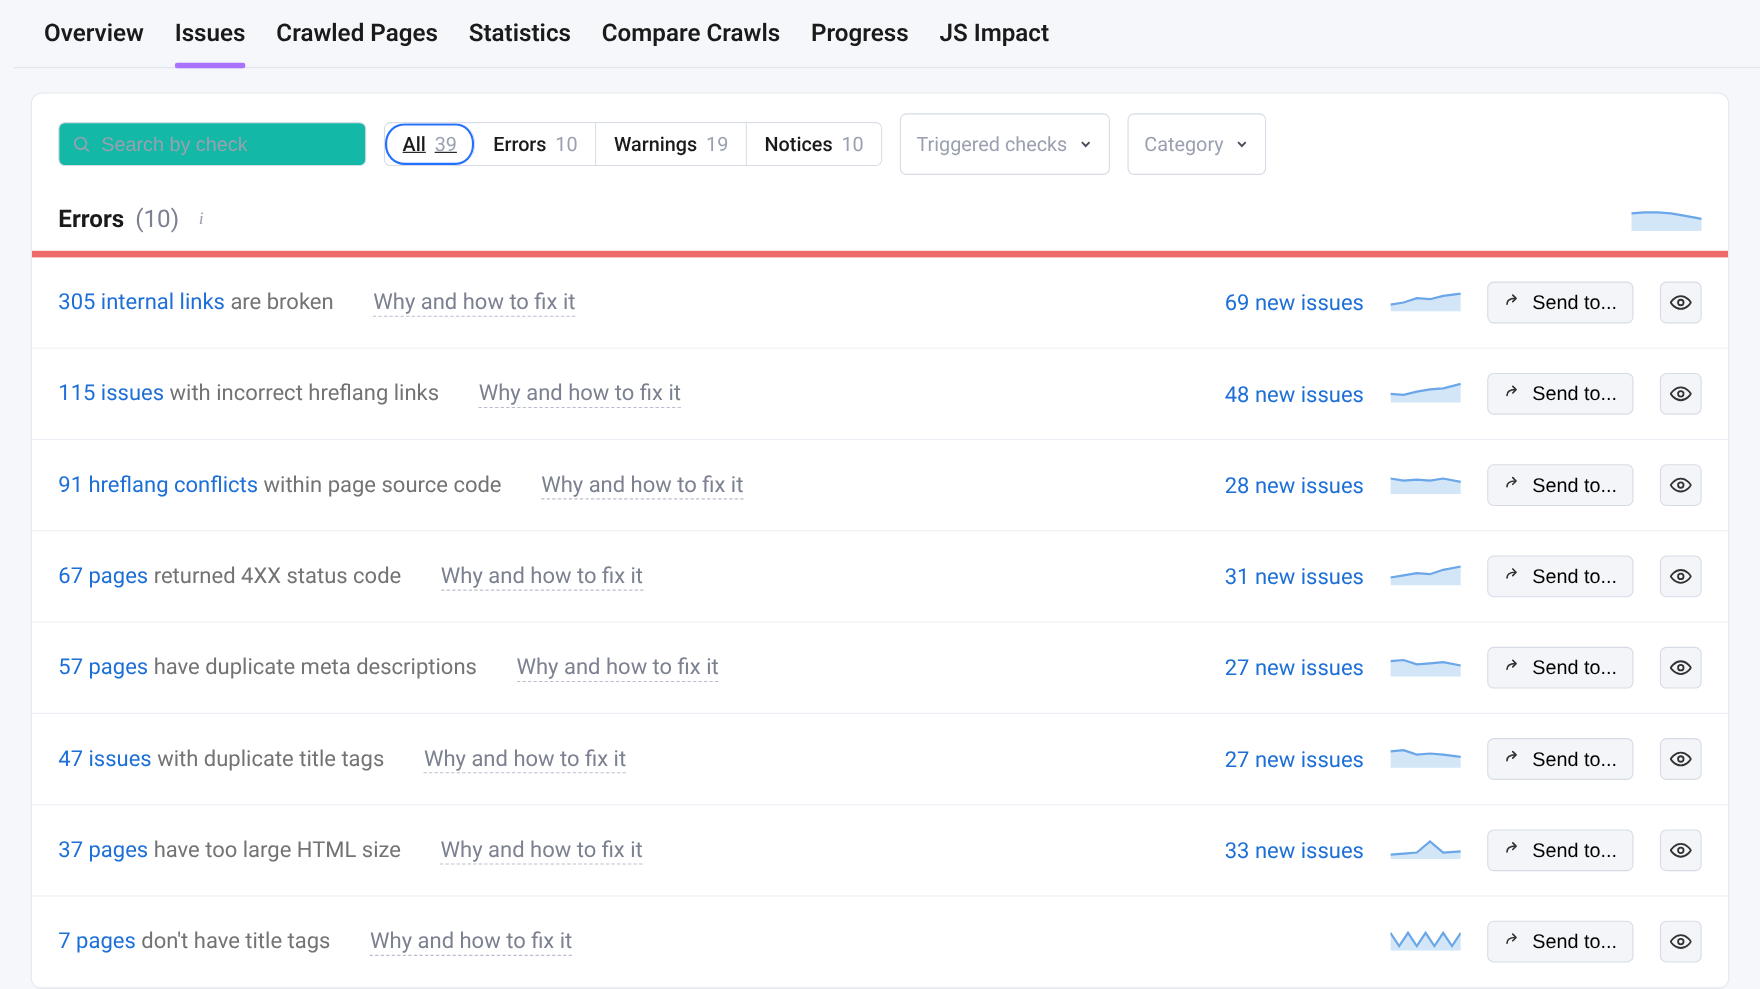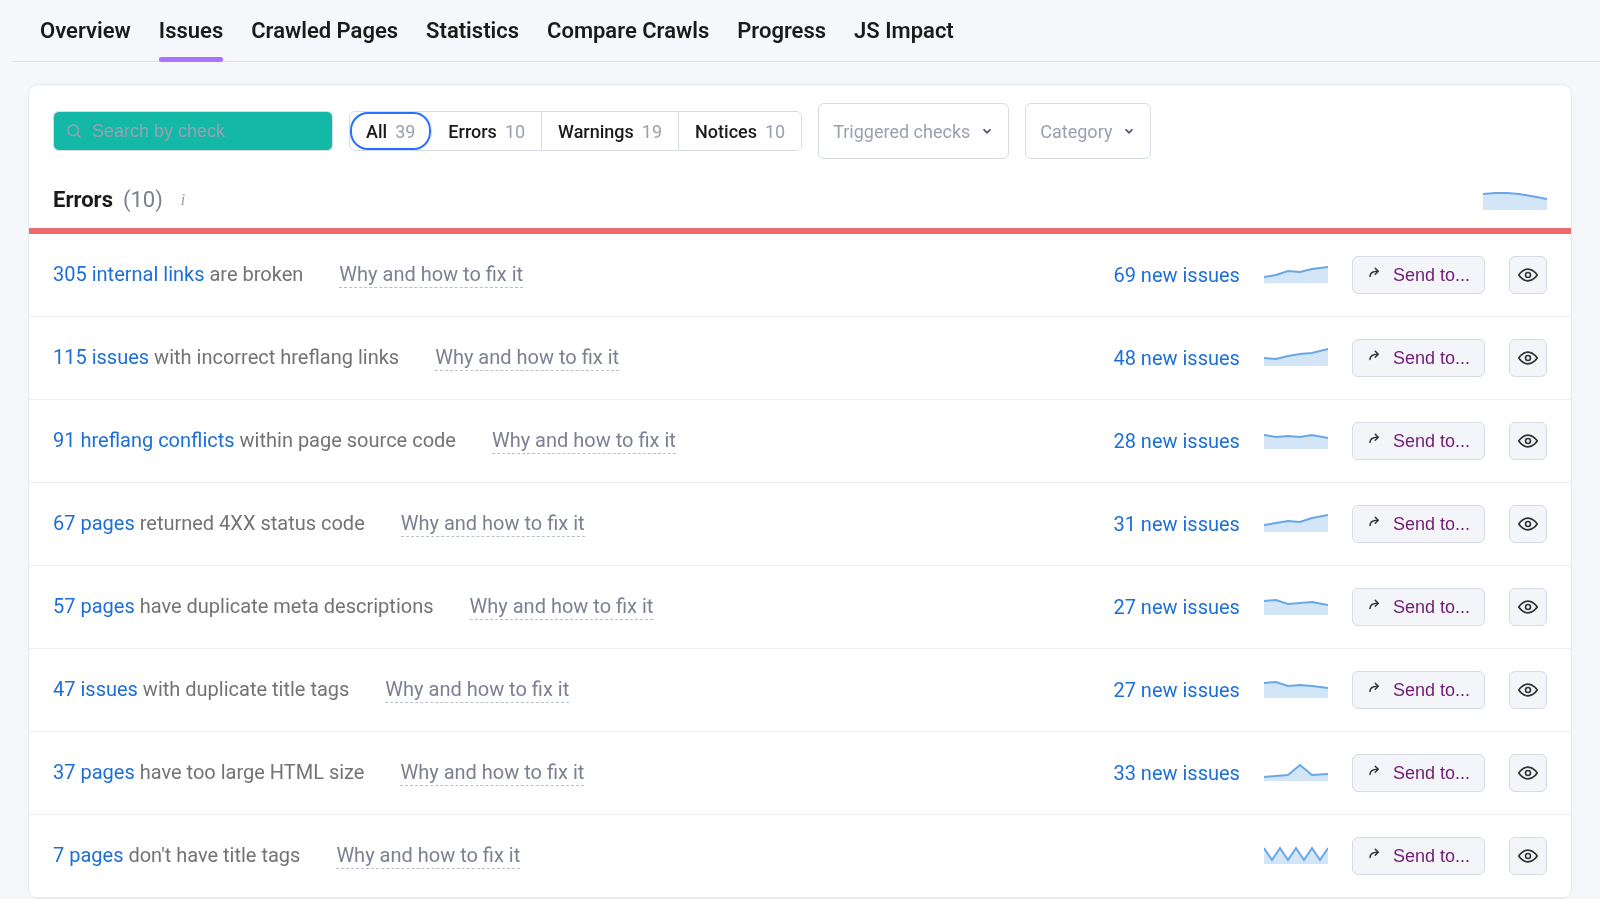--- a/index.html
+++ b/index.html
@@ -86,20 +86,21 @@
     cursor: pointer;
     border-right: 1px solid #d6dbe5;
     background: #fff;
   }
   .seg-item:last-child { border-right: none; }
   .seg-item.active {
     box-shadow: inset 0 0 0 2px #2470ff;
     border-radius: 18px;
     position: relative;
     z-index: 1;
+    text-decoration: underline;
   }
   .seg-item .label { color: #1a1a1a; font-weight: 500; }
   .seg-item .count { color: #9aa0b0; font-weight: 400; }
   .dd {
     height: 56px;
     border: 1px solid #d6dbe5;
     border-radius: 6px;
     background: #fff;
     display: flex;
     align-items: center;
@@ -176,21 +177,21 @@
   .btn {
     height: 38px;
     border: 1px solid #d6dbe5;
     border-radius: 6px;
     background: #f4f5f9;
     display: inline-flex;
     align-items: center;
     gap: 8px;
     padding: 0 14px;
     font-size: 18px;
-    color: #701a75;
+    color: #000000;
     cursor: pointer;
     font-weight: 500;
   }
   .btn svg { width: 18px; height: 18px; stroke: #333; fill: none; }
   .icon-btn {
     width: 38px; height: 38px;
     border: 1px solid #d6dbe5;
     border-radius: 6px;
     background: #f4f5f9;
     display: inline-flex;

